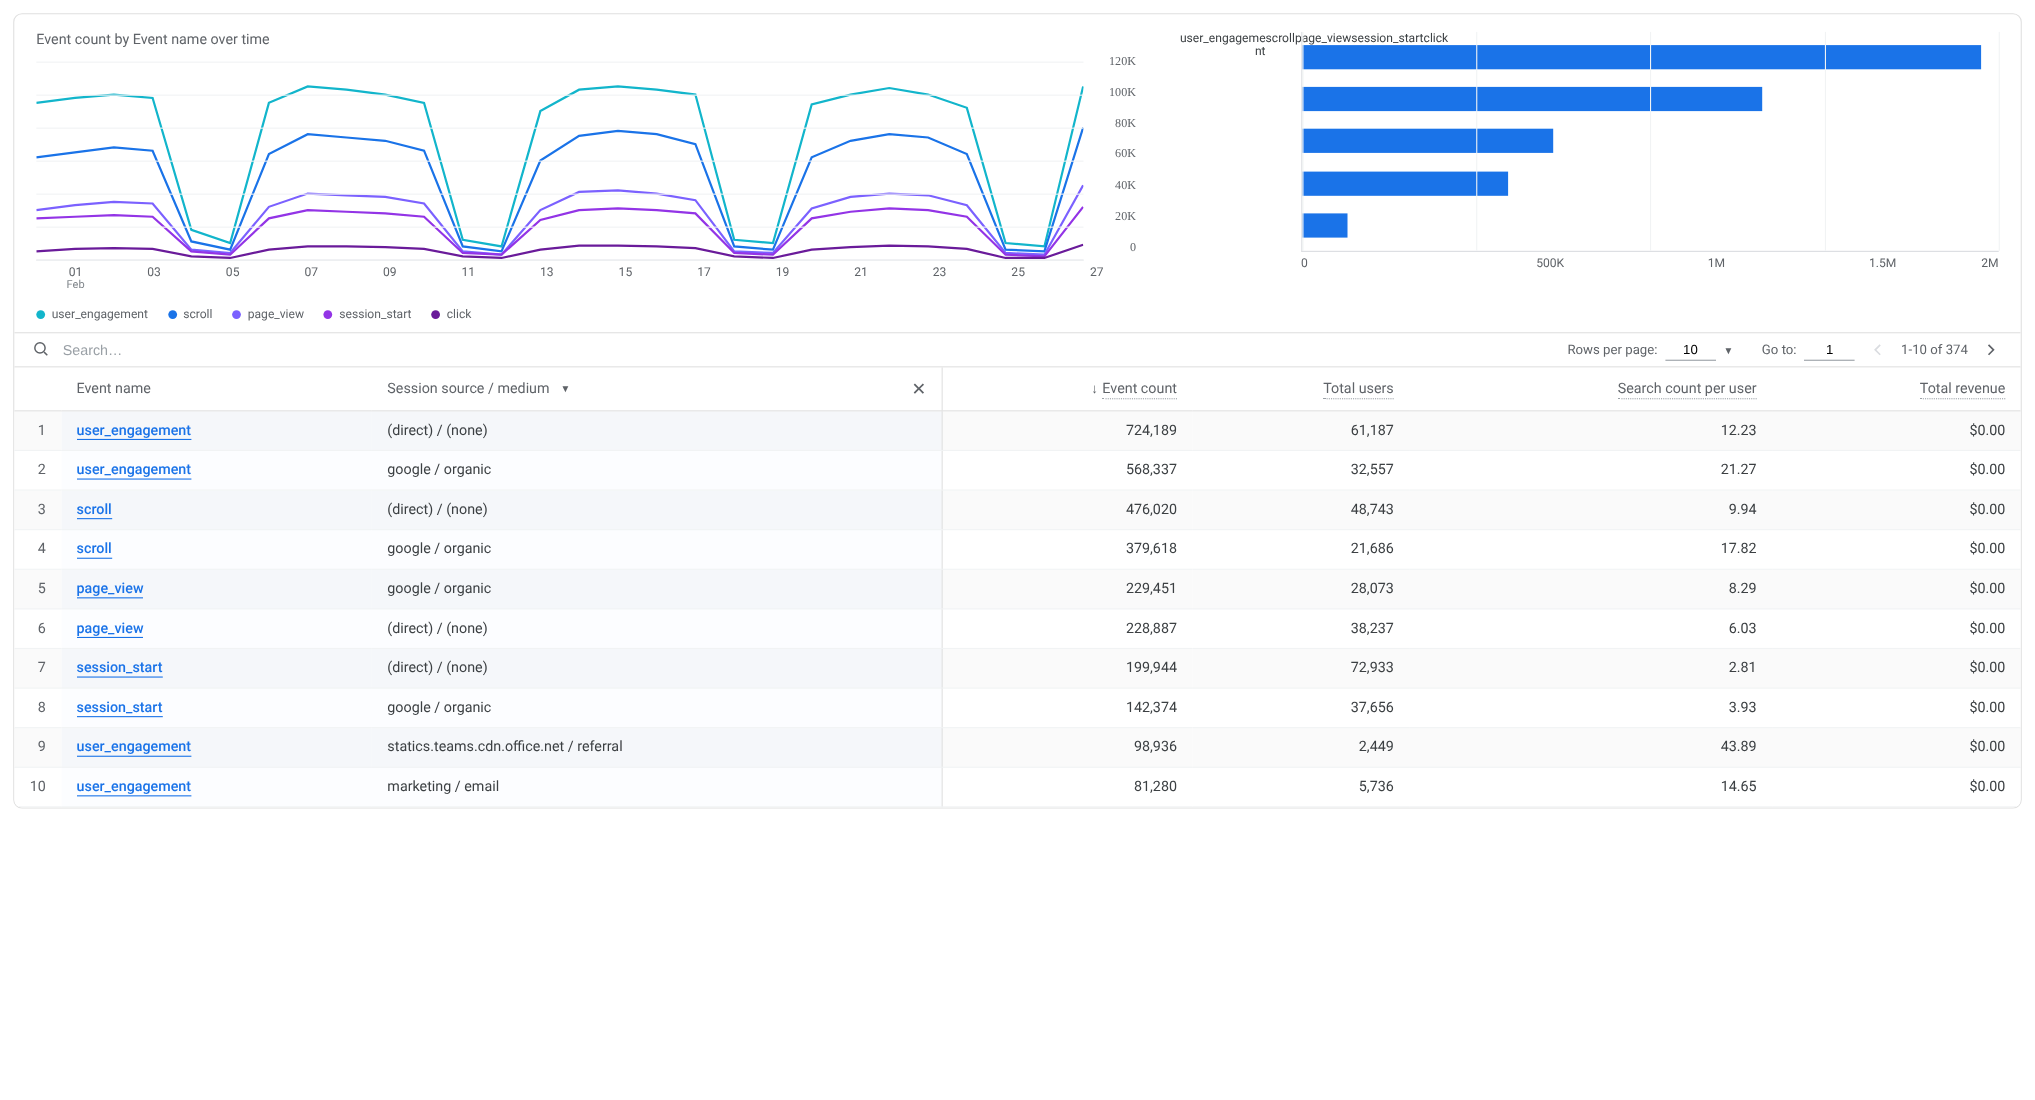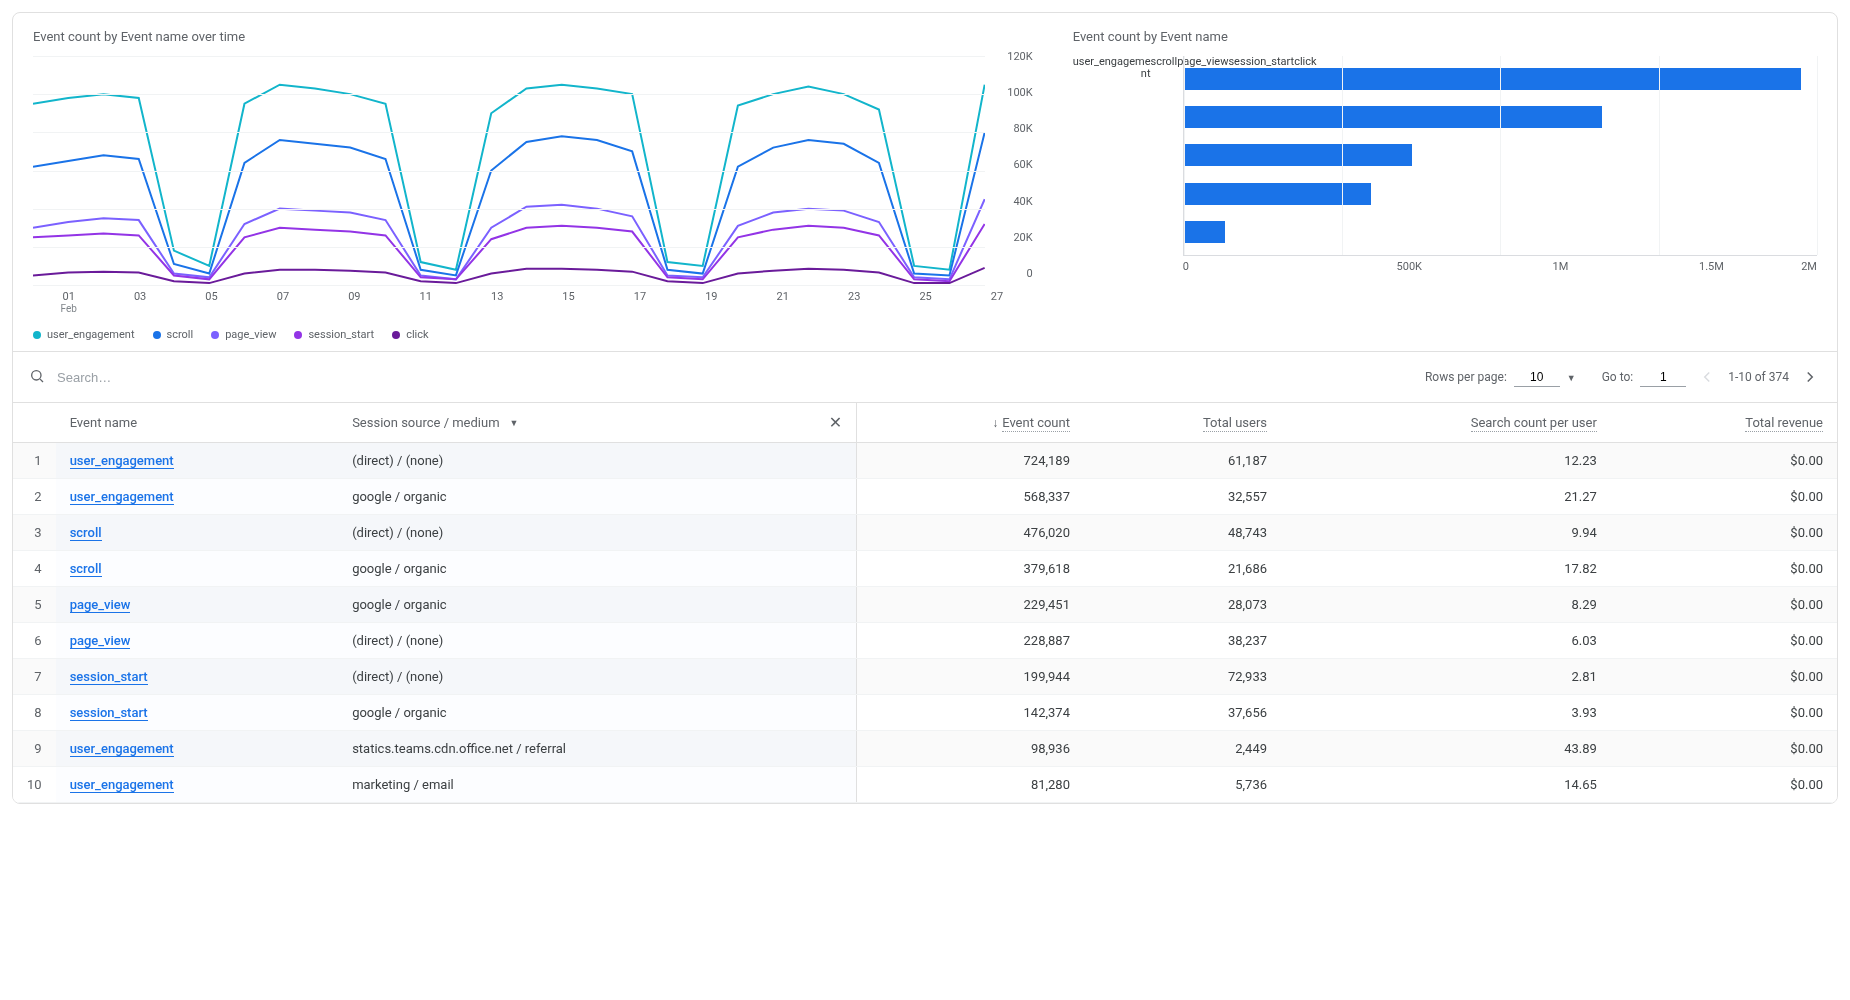--- a/index.html
+++ b/index.html
@@ -24,22 +24,23 @@
   }
   .chart-panel.left { flex: 0 0 57%; }
   .chart-panel.right { flex: 1; }
   .chart-title {
     font-size: 13px;
     color: #5f6368;
     margin-bottom: 12px;
   }
   .chart-body {
     position: relative;
-    height: 230px;
-    display: flex;
+    height: 181px;
+    display: flex;
+    font-family: Liberation Serif, serif;
   }
   .plot-area {
     flex: 1;
     position: relative;
     border-bottom: 1px solid #dadce0;
   }
   .y-axis {
     width: 48px;
     display: flex;
     flex-direction: column;
@@ -110,21 +111,21 @@
   }
   .hbar-xaxis span { flex:1; text-align:center; }
   .hbar-xaxis span:first-child { text-align:left; }
   .hbar-xaxis span:last-child { text-align:right; flex:0 0 30px; }
 
   
   .toolbar {
     display:flex; align-items:center;
     border-top:1px solid #e0e0e0;
     border-bottom:1px solid #e0e0e0;
-    padding: 14px 16px;
+    padding: 4px 16px;
     gap: 10px;
     font-size:12px;
     color:#5f6368;
   }
   .search-icon { color:#5f6368; }
   .search-input {
     border:none; outline:none; flex:0 0 200px;
     font-size:13px; color:#3c4043;
   }
   .search-input::placeholder { color:#9aa0a6; }
@@ -259,21 +260,20 @@
             <span>session_start</span>
           </div>
           <div class="legend-item">
             <span class="legend-dot" style="background: rgb(106, 27, 154);"></span>
             <span>click</span>
           </div>
         </div>
     </div>
 
     <div class="chart-panel right">
-      <div class="chart-title">Event count by Event name</div>
       <div class="hbar-body">
         <div class="hbar-cats" id="hbar-cats">
             <div style="white-space: pre-line; line-height: 1.1;">user_engageme
 nt</div>
             <div style="white-space: pre-line; line-height: 1.1;">scroll</div>
             <div style="white-space: pre-line; line-height: 1.1;">page_view</div>
             <div style="white-space: pre-line; line-height: 1.1;">session_start</div>
             <div style="white-space: pre-line; line-height: 1.1;">click</div>
           </div>
         <div class="hbar-plot" id="hbar-plot">

